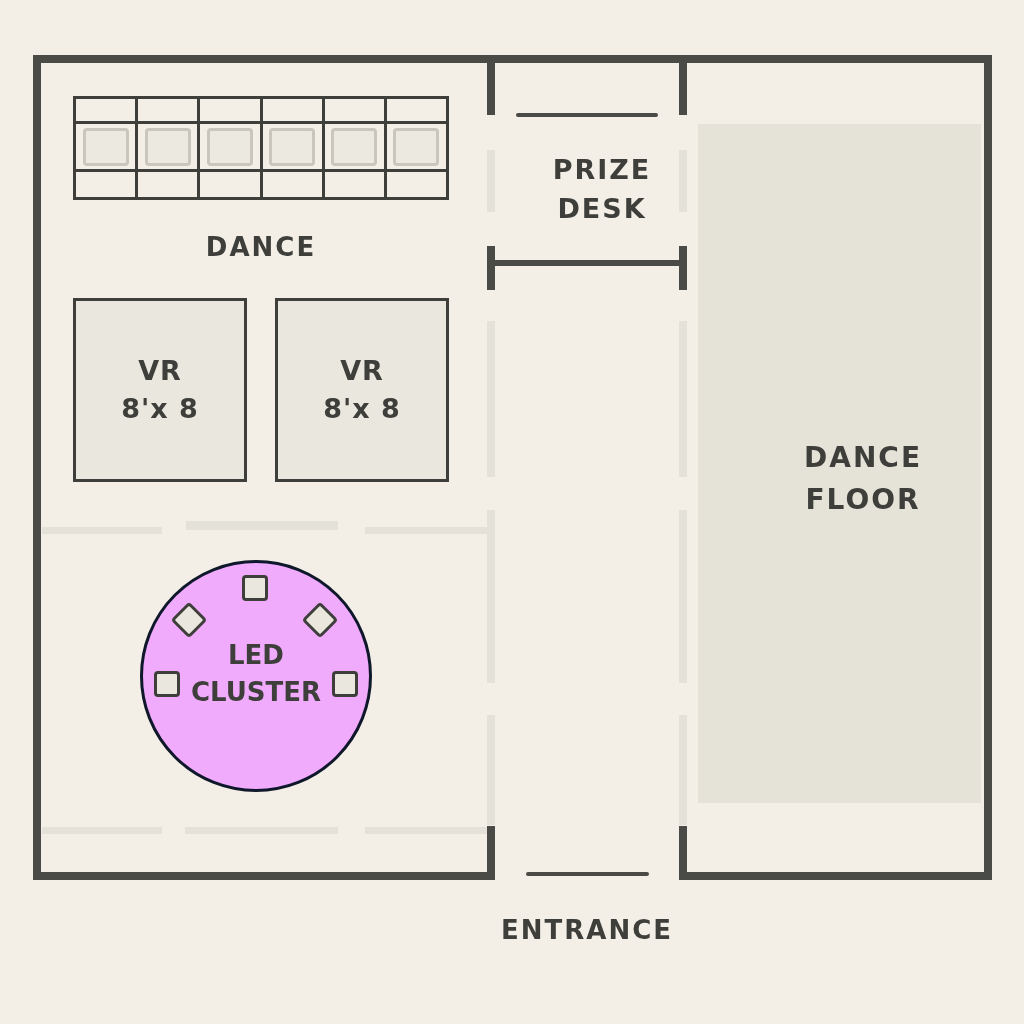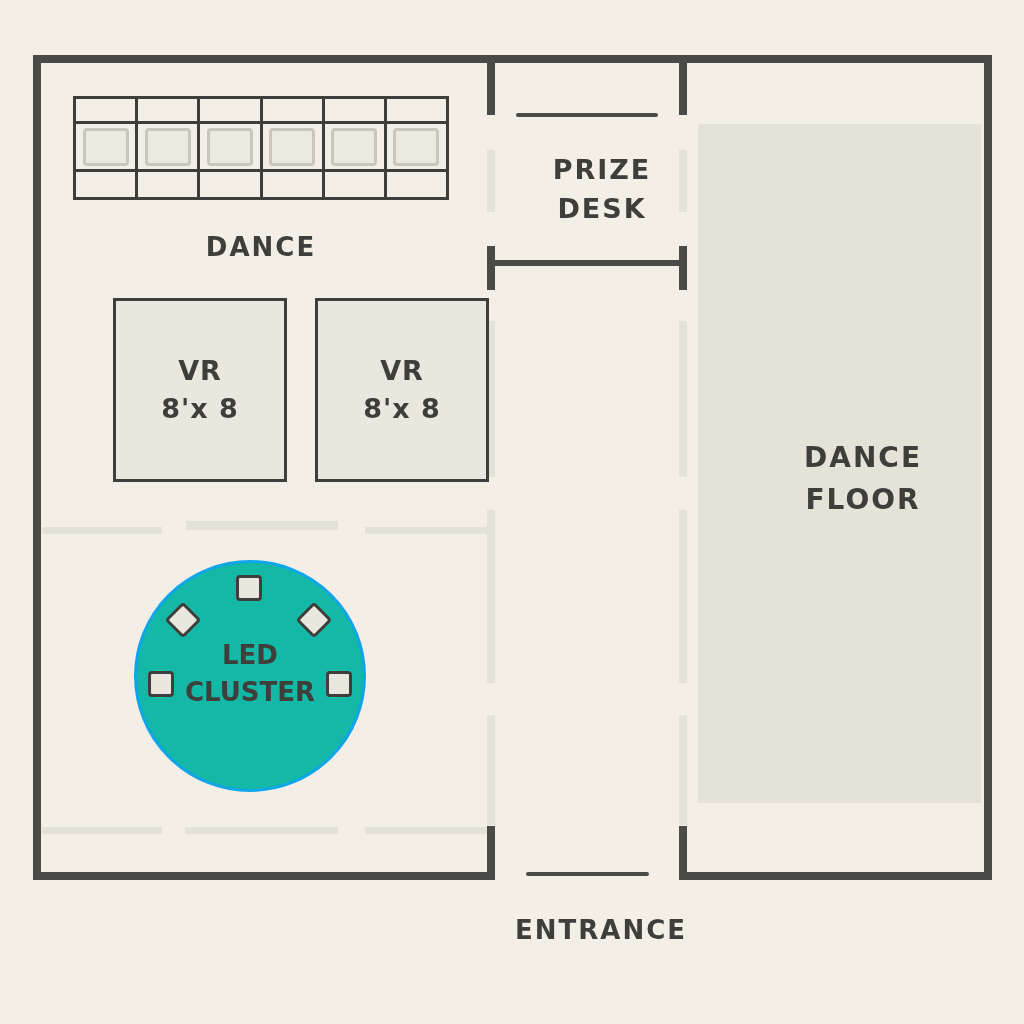--- a/index.html
+++ b/index.html
@@ -31,27 +31,27 @@
     .arcade .cell { background: #f3efe7; }
     .arcade .mid { background: #f3efe7; display:flex; align-items:center; justify-content:center; }
     .arcade .screen {
       width: 46px; height: 38px; border: 3px solid #c9c6bd; border-radius: 4px;
       box-sizing: border-box; background: #ece9e0;
     }
     .vr {
       position: absolute; width: 174px; height: 184px;
       border: 3px solid #3e3e3b; box-sizing: border-box;
       background: #eae7de;
-      display:flex; flex-direction:column; align-items:center; justify-content:center;margin-left:40px;
+      display:flex; flex-direction:column; align-items:center; justify-content:center;
     }
     .vr span { font-weight: bold; font-size: 27px; line-height: 38px; letter-spacing: 1px; }
     .circle {
-      position: absolute; left: 134px; top: 560px; width: 232px; height: 232px;
-      border: 3px solid #0ea5e9; border-radius: 50%; box-sizing: border-box;
-      background: #14b8a6;
+      position: absolute; left: 140px; top: 560px; width: 232px; height: 232px;
+      border: 3px solid #0f172a; border-radius: 50%; box-sizing: border-box;
+      background: #f0abfc;
     }
     .seat {
       position: absolute; width: 26px; height: 26px;
       border: 3px solid #3e3e3b; border-radius: 4px; box-sizing: border-box;
       background: #eae7de;
     }
     .dance {
       position: absolute; left: 698px; top: 124px; width: 283px; height: 679px;
       background: #e5e2d8;
     }
@@ -156,13 +156,13 @@
   </div>
 </div>
 
 <div class="dance">
   <div class="label" style="left:0; width:330px; top:313px; font-size:28px; line-height:42px;">
     <div>DANCE</div>
     <div>FLOOR</div>
   </div>
 </div>
 
-<div class="label" style="left:487px; width:200px; top:913px; font-size:26px; line-height:34px;text-align:right;">ENTRANCE</div>
+<div class="label" style="left:487px; width:200px; top:913px; font-size:26px; line-height:34px;">ENTRANCE</div>
 
 </body></html>

